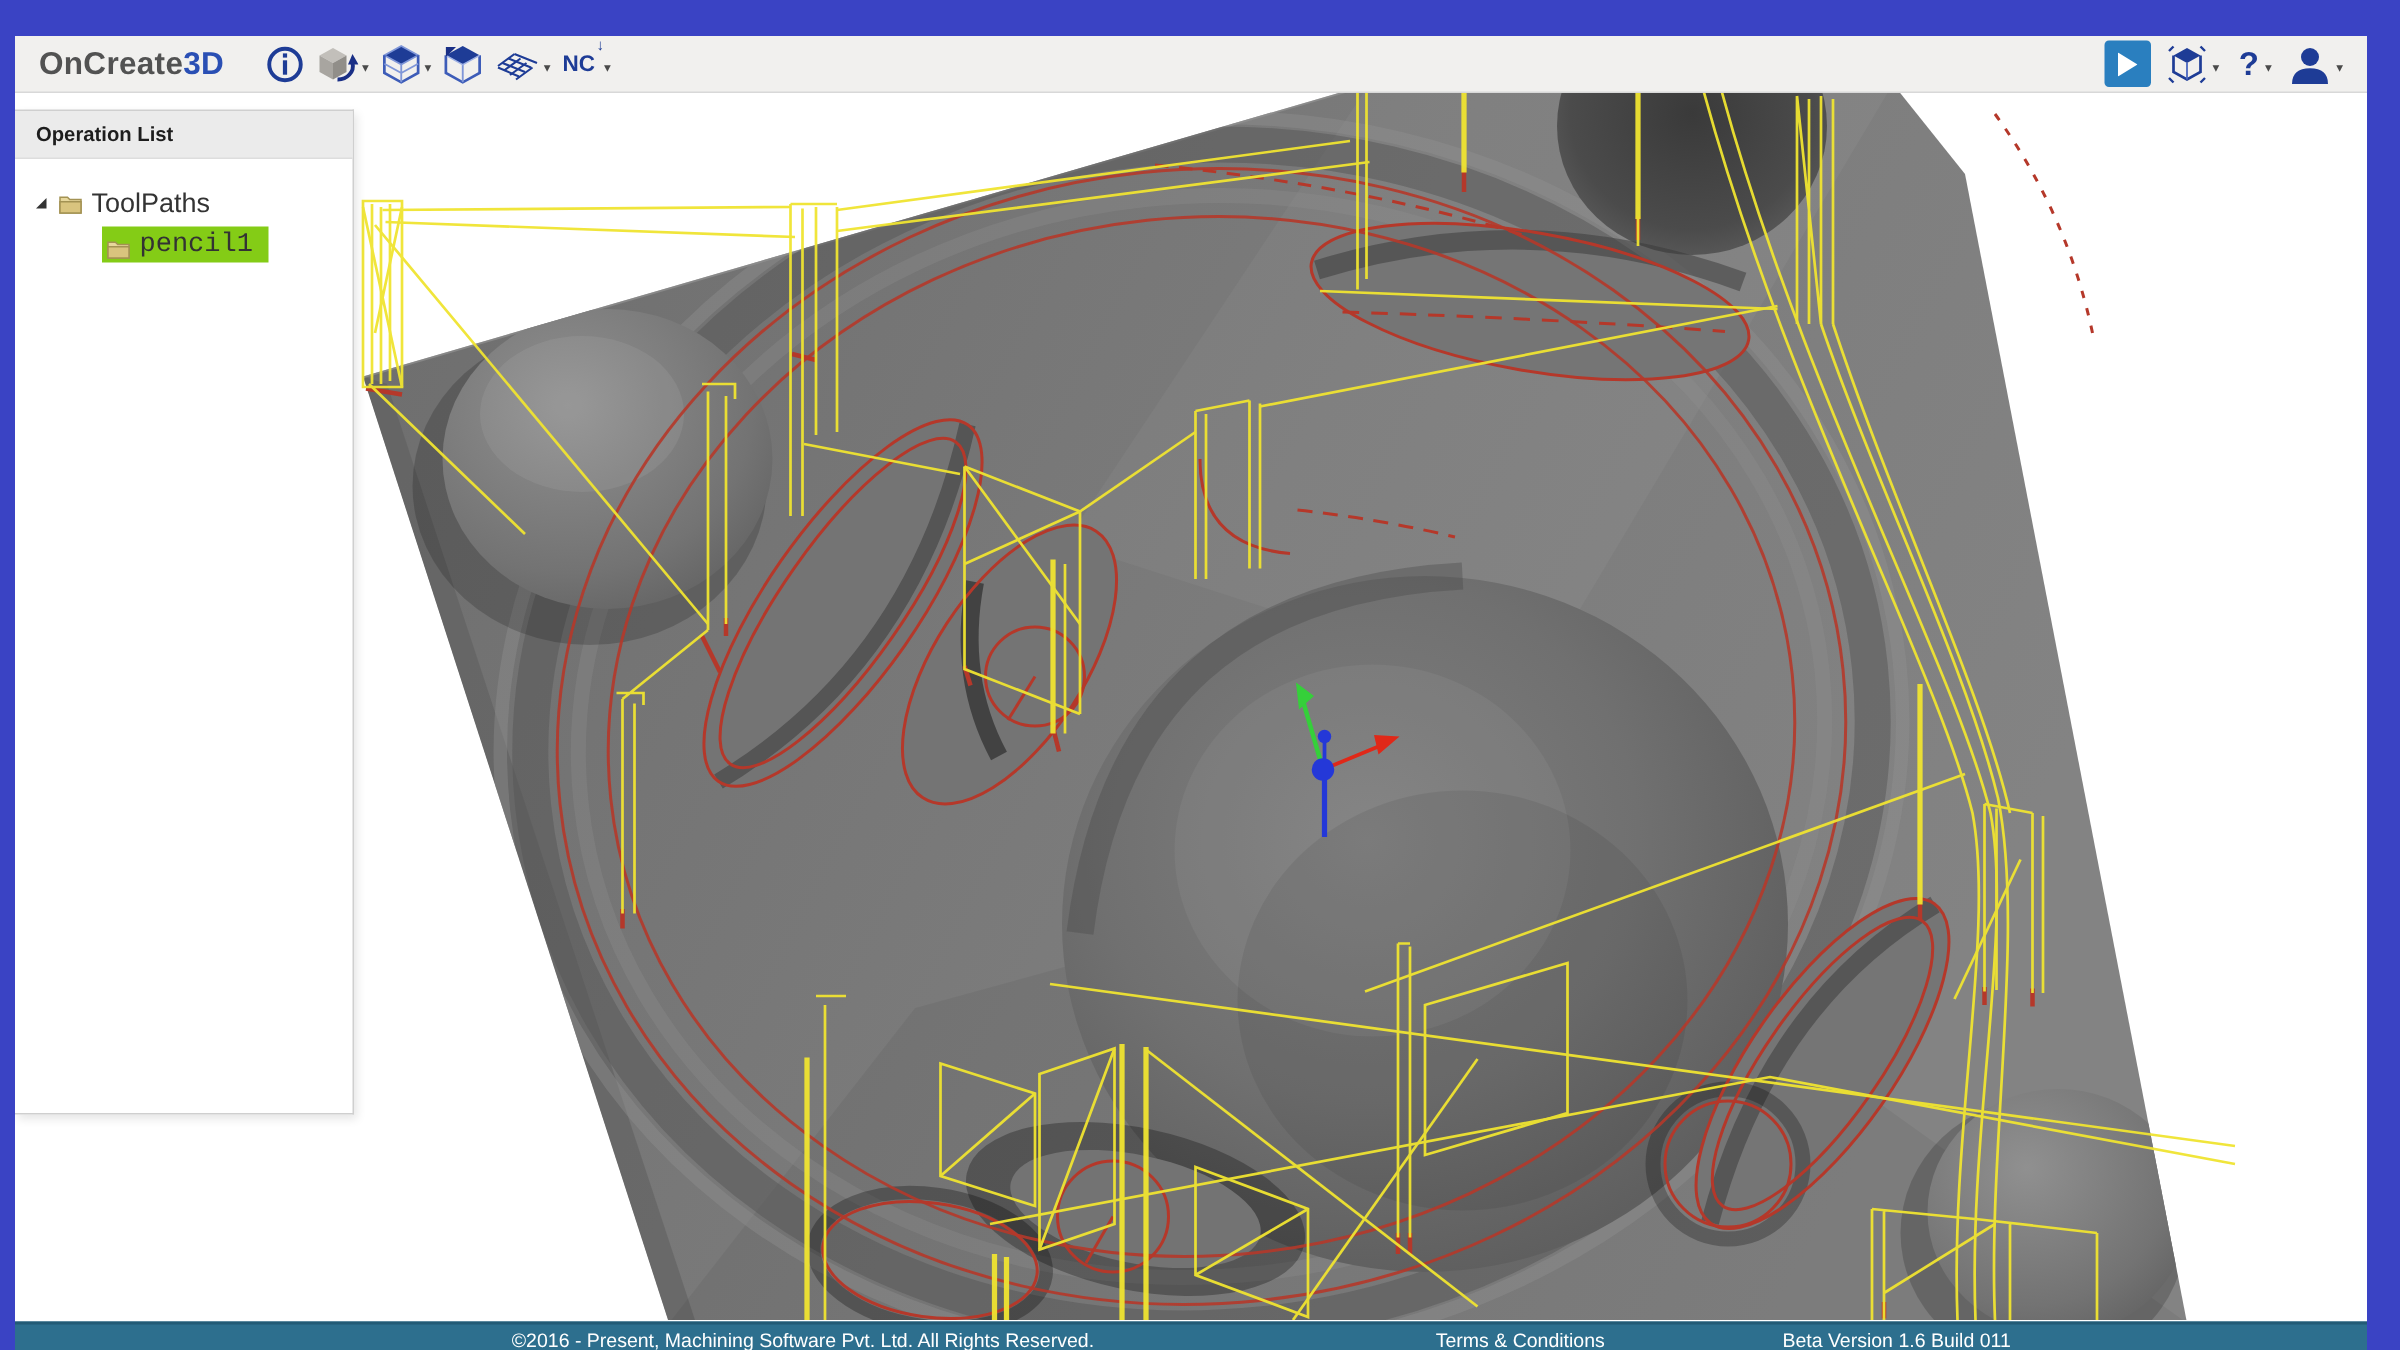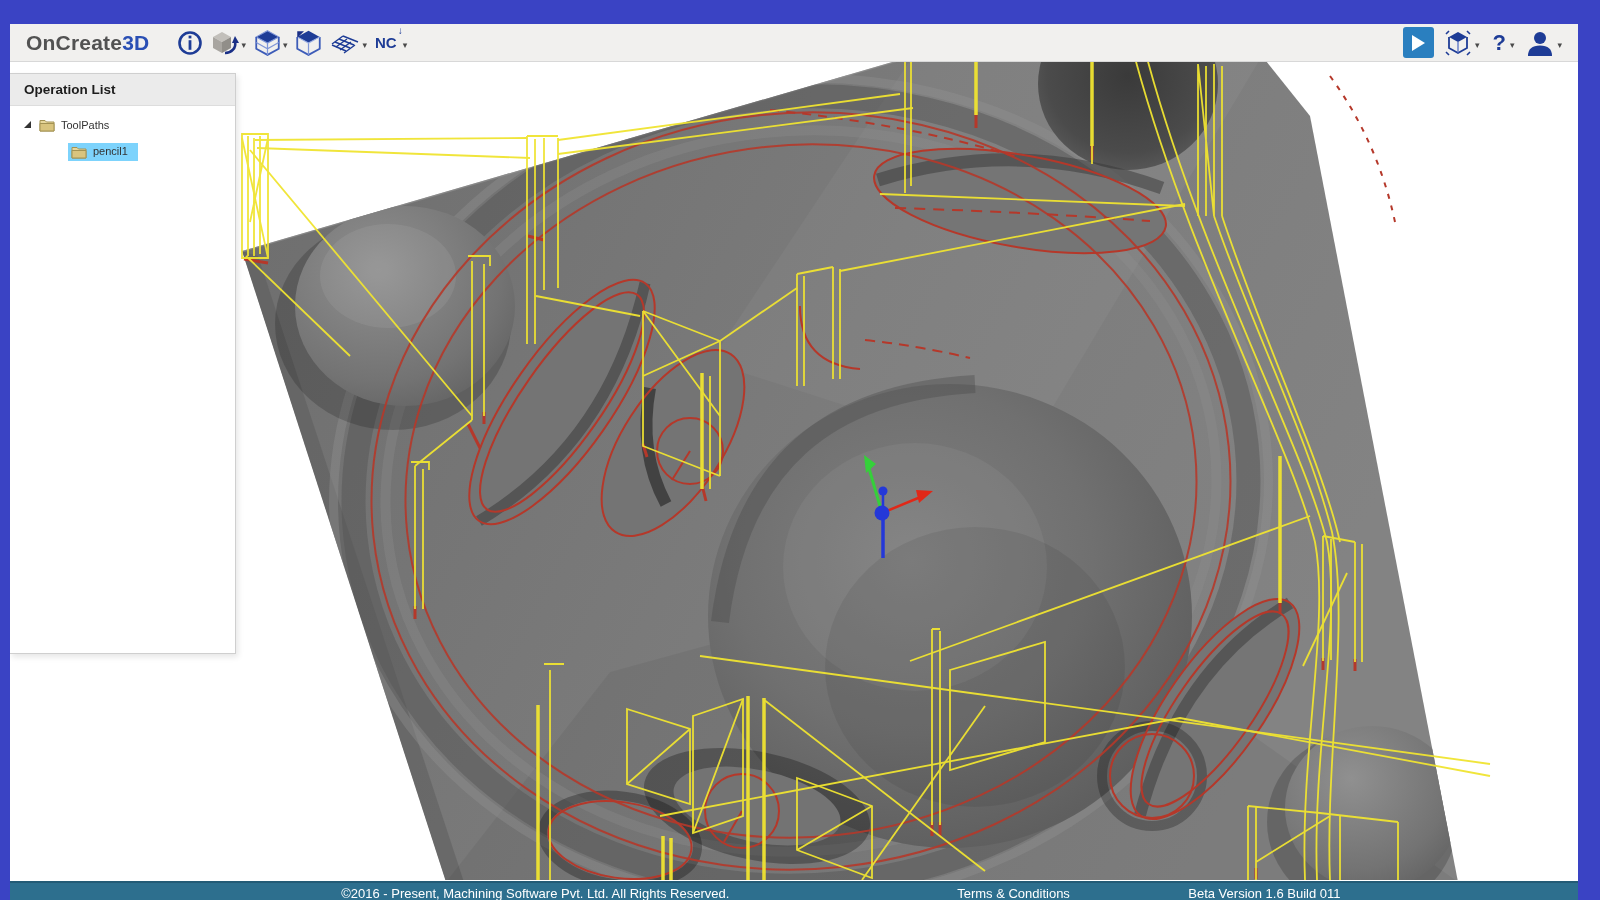--- a/index.html
+++ b/index.html
@@ -21,28 +21,28 @@
   .nc-wrap { position:relative; font-weight:bold; color:#1e3c96; font-size:15px; padding-right:4px; }
   .nc-arrow { position:absolute; top:-9px; right:-2px; font-size:10px; color:#1e3c96; }
   .help-glyph { font-weight:bold; color:#1e3c96; font-size:22px; line-height:1; padding:0 2px; }
   .play-btn { width:31px; height:31px; background:#2a7fbf; border-radius:3px; display:flex; align-items:center; justify-content:center; cursor:pointer; }
 
   
   #main { position:relative; flex:1 1 auto; background:#ffffff; overflow:hidden; }
   #viewport-svg { position:absolute; left:0; top:0; width:1568px; height:818px; }
 
   
-  #op-panel { position:absolute; left:0; top:11px; width:226px; height:581px; background:#fff; border:1px solid #cfcfcf; border-left:none; box-shadow:2px 3px 6px rgba(0,0,0,0.10); z-index:5; }
+  #op-panel { position:absolute; left:0; top:11px; width:226px; height:670px; background:#fff; border:1px solid #cfcfcf; border-left:none; box-shadow:2px 3px 6px rgba(0,0,0,0.10); z-index:5; }
   #op-header { height:32px; background:#ebebeb; border-bottom:1px solid #dddddd; display:flex; align-items:center; padding-left:14px; font-size:13.5px; font-weight:bold; color:#1d1d1d; }
-  .tree { padding-top:5px; font-size:11px; color:#333; }
+  .tree { padding-top:16px; font-size:18px; color:#333; }
   .tree-row { display:flex; align-items:center; height:27px; }
   .tw-expander { width:0; height:0; border-bottom:7px solid #333; border-left:7px solid transparent; margin-left:14px; margin-right:8px; }
   .tree-label { margin-left:5px; }
   .tree-row.child { padding-left:58px; }
-  .sel-wrap { display:flex; align-items:flex-start; background:#7dd3fc; padding:2px 10px 2px 3px; }
+  .sel-wrap { display:flex; align-items:flex-end; background:#84cc16; padding:2px 10px 2px 3px;font-family:Liberation Mono, monospace; }
 
   
   #statusbar { height:23px; flex:0 0 auto; background:#2d6f8e; border-top:2px solid #235b76; position:relative; color:#fff; font-size:13px; }
   #statusbar span { position:absolute; top:3px; transform:translateX(-50%); white-space:nowrap; }
   #sb-copy { left:33.5%; }
   #sb-terms { left:64%; cursor:pointer; }
   #sb-version { left:80%; }
 </style>
 </head>
 <body>

